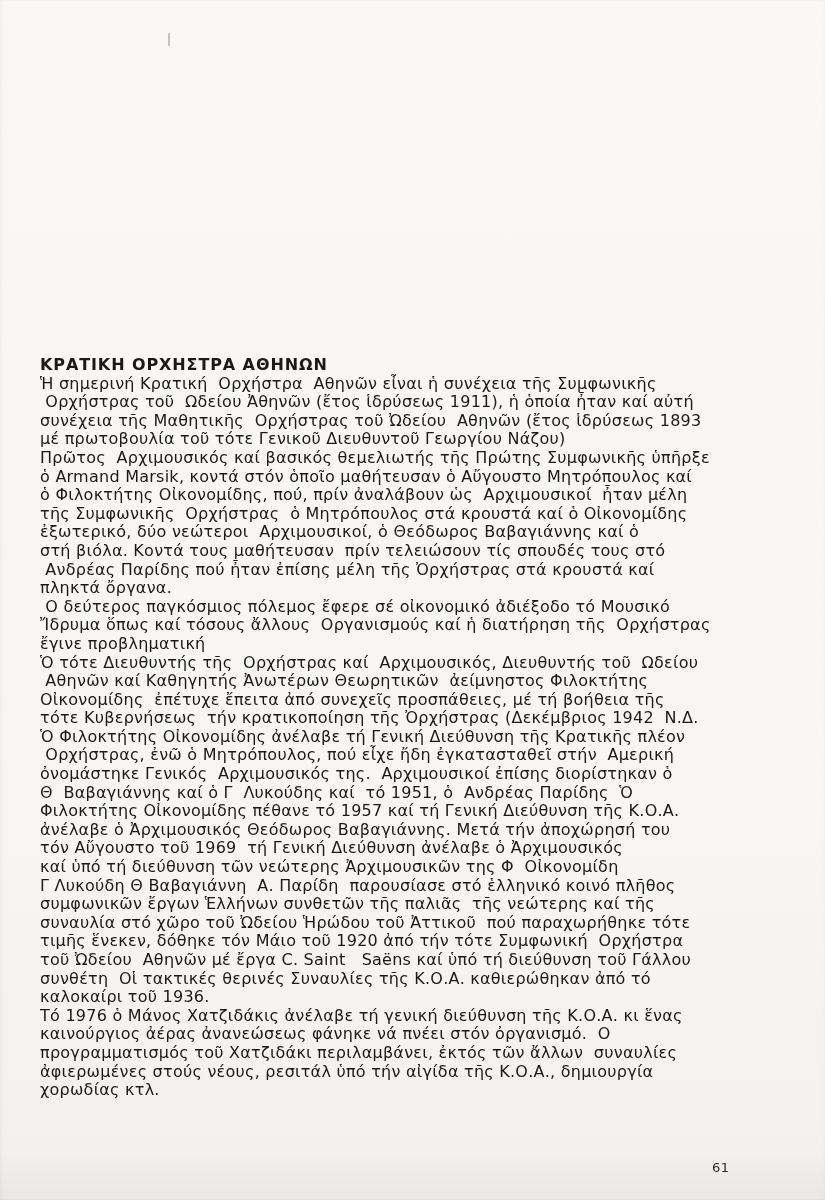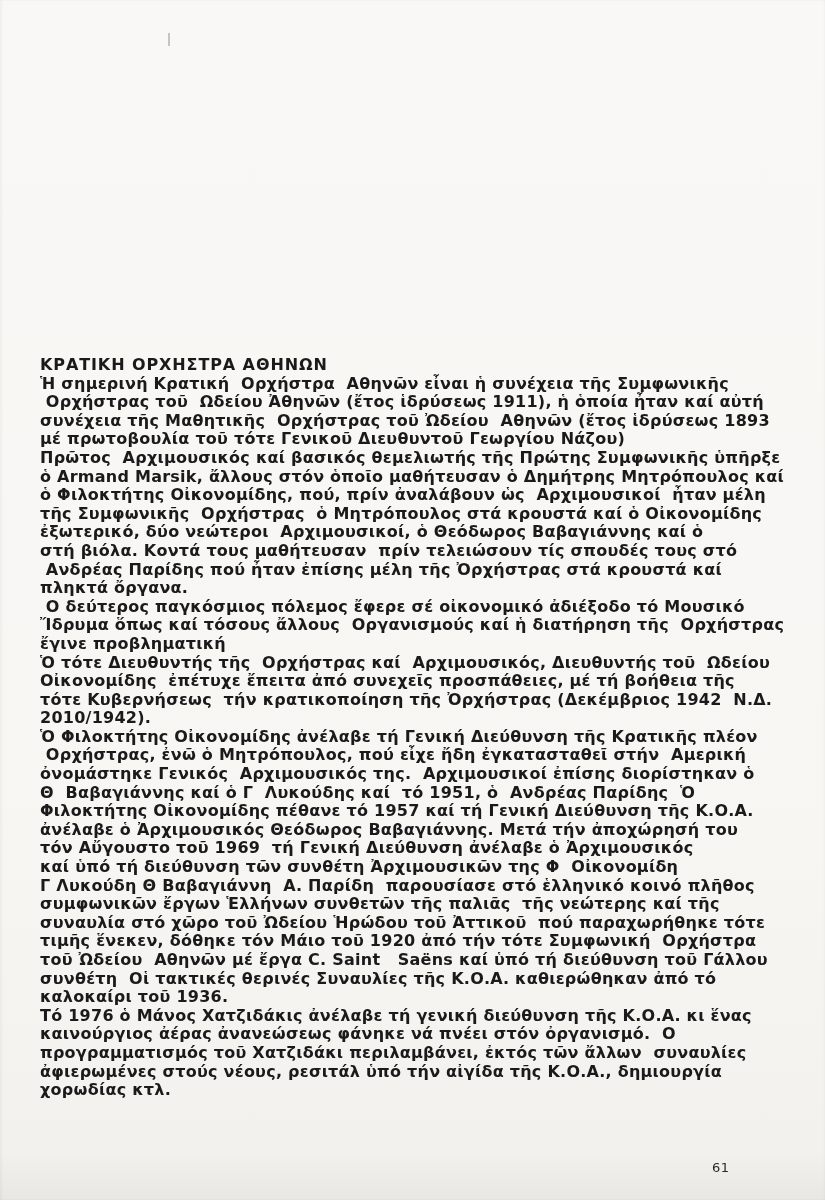--- a/index.html
+++ b/index.html
@@ -32,21 +32,20 @@
     letter-spacing: 0.25px;
     color: #1a1a1a;
   }
   .doc-heading {
     font-weight: bold;
     letter-spacing: 0.9px;
     white-space: pre;
   }
   .text-line {
     white-space: pre;
-    font-weight: bold;
   }
   .page-number {
     position: absolute;
     left: 712px; top: 1160px;
     font-size: 13px;
     color: #2a2a2a;
     letter-spacing: 0.5px;
   }
 </style>
 </head>
@@ -58,42 +57,42 @@
 
   <div class="text-block">
     <div class="doc-heading">ΚΡΑΤΙΚΗ ΟΡΧΗΣΤΡΑ ΑΘΗΝΩΝ</div>
     <div>
 
     <div class="text-line">Ἡ σημερινή Κρατική  Ορχήστρα  Αθηνῶν εἶναι ἡ συνέχεια τῆς Συμφωνικῆς</div>
         <div class="text-line"> Ορχήστρας τοῦ  Ωδείου Ἀθηνῶν (ἔτος ἱδρύσεως 1911), ἡ ὁποία ἦταν καί αὐτή</div>
         <div class="text-line">συνέχεια τῆς Μαθητικῆς  Ορχήστρας τοῦ Ὠδείου  Αθηνῶν (ἔτος ἱδρύσεως 1893</div>
         <div class="text-line">μέ πρωτοβουλία τοῦ τότε Γενικοῦ Διευθυντοῦ Γεωργίου Νάζου)</div>
         <div class="text-line">Πρῶτος  Αρχιμουσικός καί βασικός θεμελιωτής τῆς Πρώτης Συμφωνικῆς ὑπῆρξε</div>
-        <div class="text-line">ὁ Armand Marsik, ἄλλους στόν ὁποῖο μαθήτευσαν ὁ Δημήτρης Μητρόπουλος καί</div>
+        <div class="text-line">ὁ Armand Marsik, κοντά στόν ὁποῖο μαθήτευσαν ὁ Αὔγουστο Μητρόπουλος καί</div>
         <div class="text-line">ὁ Φιλοκτήτης Οἰκονομίδης, πού, πρίν ἀναλάβουν ὡς  Αρχιμουσικοί  ἦταν μέλη</div>
         <div class="text-line">τῆς Συμφωνικῆς  Ορχήστρας  ὁ Μητρόπουλος στά κρουστά καί ὁ Οἰκονομίδης</div>
         <div class="text-line">ἐξωτερικό, δύο νεώτεροι  Αρχιμουσικοί, ὁ Θεόδωρος Βαβαγιάννης καί ὁ</div>
         <div class="text-line">στή βιόλα. Κοντά τους μαθήτευσαν  πρίν τελειώσουν τίς σπουδές τους στό</div>
         <div class="text-line"> Ανδρέας Παρίδης πού ἦταν ἐπίσης μέλη τῆς Ὀρχήστρας στά κρουστά καί</div>
         <div class="text-line">πληκτά ὄργανα.</div>
         <div class="text-line"> Ο δεύτερος παγκόσμιος πόλεμος ἔφερε σέ οἰκονομικό ἀδιέξοδο τό Μουσικό</div>
         <div class="text-line">Ἴδρυμα ὅπως καί τόσους ἄλλους  Οργανισμούς καί ἡ διατήρηση τῆς  Ορχήστρας</div>
         <div class="text-line">ἔγινε προβληματική</div>
         <div class="text-line">Ὁ τότε Διευθυντής τῆς  Ορχήστρας καί  Αρχιμουσικός, Διευθυντής τοῦ  Ωδείου</div>
+        <div class="text-line"> Αθηνῶν καί Καθηγητής Ἀνωτέρων Θεωρητικῶν  ἀείμνηστος Φιλοκτήτης</div>
         <div class="text-line">Οἰκονομίδης  ἐπέτυχε ἔπειτα ἀπό συνεχεῖς προσπάθειες, μέ τή βοήθεια τῆς</div>
         <div class="text-line">τότε Κυβερνήσεως  τήν κρατικοποίηση τῆς Ὀρχήστρας (Δεκέμβριος 1942  Ν.Δ.</div>
-        <div class="text-line">2010/1942).</div>
         <div class="text-line">Ὁ Φιλοκτήτης Οἰκονομίδης ἀνέλαβε τή Γενική Διεύθυνση τῆς Κρατικῆς πλέον</div>
         <div class="text-line"> Ορχήστρας, ἐνῶ ὁ Μητρόπουλος, πού εἶχε ἤδη ἐγκατασταθεῖ στήν  Αμερική</div>
         <div class="text-line">ὀνομάστηκε Γενικός  Αρχιμουσικός της.  Αρχιμουσικοί ἐπίσης διορίστηκαν ὁ</div>
         <div class="text-line">Θ  Βαβαγιάννης καί ὁ Γ  Λυκούδης καί  τό 1951, ὁ  Ανδρέας Παρίδης  Ὁ</div>
         <div class="text-line">Φιλοκτήτης Οἰκονομίδης πέθανε τό 1957 καί τή Γενική Διεύθυνση τῆς Κ.Ο.Α.</div>
         <div class="text-line">ἀνέλαβε ὁ Ἀρχιμουσικός Θεόδωρος Βαβαγιάννης. Μετά τήν ἀποχώρησή του</div>
         <div class="text-line">τόν Αὔγουστο τοῦ 1969  τή Γενική Διεύθυνση ἀνέλαβε ὁ Ἀρχιμουσικός</div>
-        <div class="text-line">καί ὑπό τή διεύθυνση τῶν συνθέτη Ἀρχιμουσικῶν της Φ  Οἰκονομίδη</div>
+        <div class="text-line">καί ὑπό τή διεύθυνση τῶν νεώτερης Ἀρχιμουσικῶν της Φ  Οἰκονομίδη</div>
         <div class="text-line">Γ Λυκούδη Θ Βαβαγιάννη  Α. Παρίδη  παρουσίασε στό ἑλληνικό κοινό πλῆθος</div>
         <div class="text-line">συμφωνικῶν ἔργων Ἑλλήνων συνθετῶν τῆς παλιᾶς  τῆς νεώτερης καί τῆς</div>
         <div class="text-line">συναυλία στό χῶρο τοῦ Ὠδείου Ἡρώδου τοῦ Ἀττικοῦ  πού παραχωρήθηκε τότε</div>
         <div class="text-line">τιμῆς ἕνεκεν, δόθηκε τόν Μάιο τοῦ 1920 ἀπό τήν τότε Συμφωνική  Ορχήστρα</div>
         <div class="text-line">τοῦ Ὠδείου  Αθηνῶν μέ ἔργα C. Saint   Saëns καί ὑπό τή διεύθυνση τοῦ Γάλλου</div>
         <div class="text-line">συνθέτη  Οἱ τακτικές θερινές Συναυλίες τῆς Κ.Ο.Α. καθιερώθηκαν ἀπό τό</div>
         <div class="text-line">καλοκαίρι τοῦ 1936.</div>
         <div class="text-line">Τό 1976 ὁ Μάνος Χατζιδάκις ἀνέλαβε τή γενική διεύθυνση τῆς Κ.Ο.Α. κι ἕνας</div>
         <div class="text-line">καινούργιος ἀέρας ἀνανεώσεως φάνηκε νά πνέει στόν ὀργανισμό.  Ο</div>
         <div class="text-line">προγραμματισμός τοῦ Χατζιδάκι περιλαμβάνει, ἐκτός τῶν ἄλλων  συναυλίες</div>

